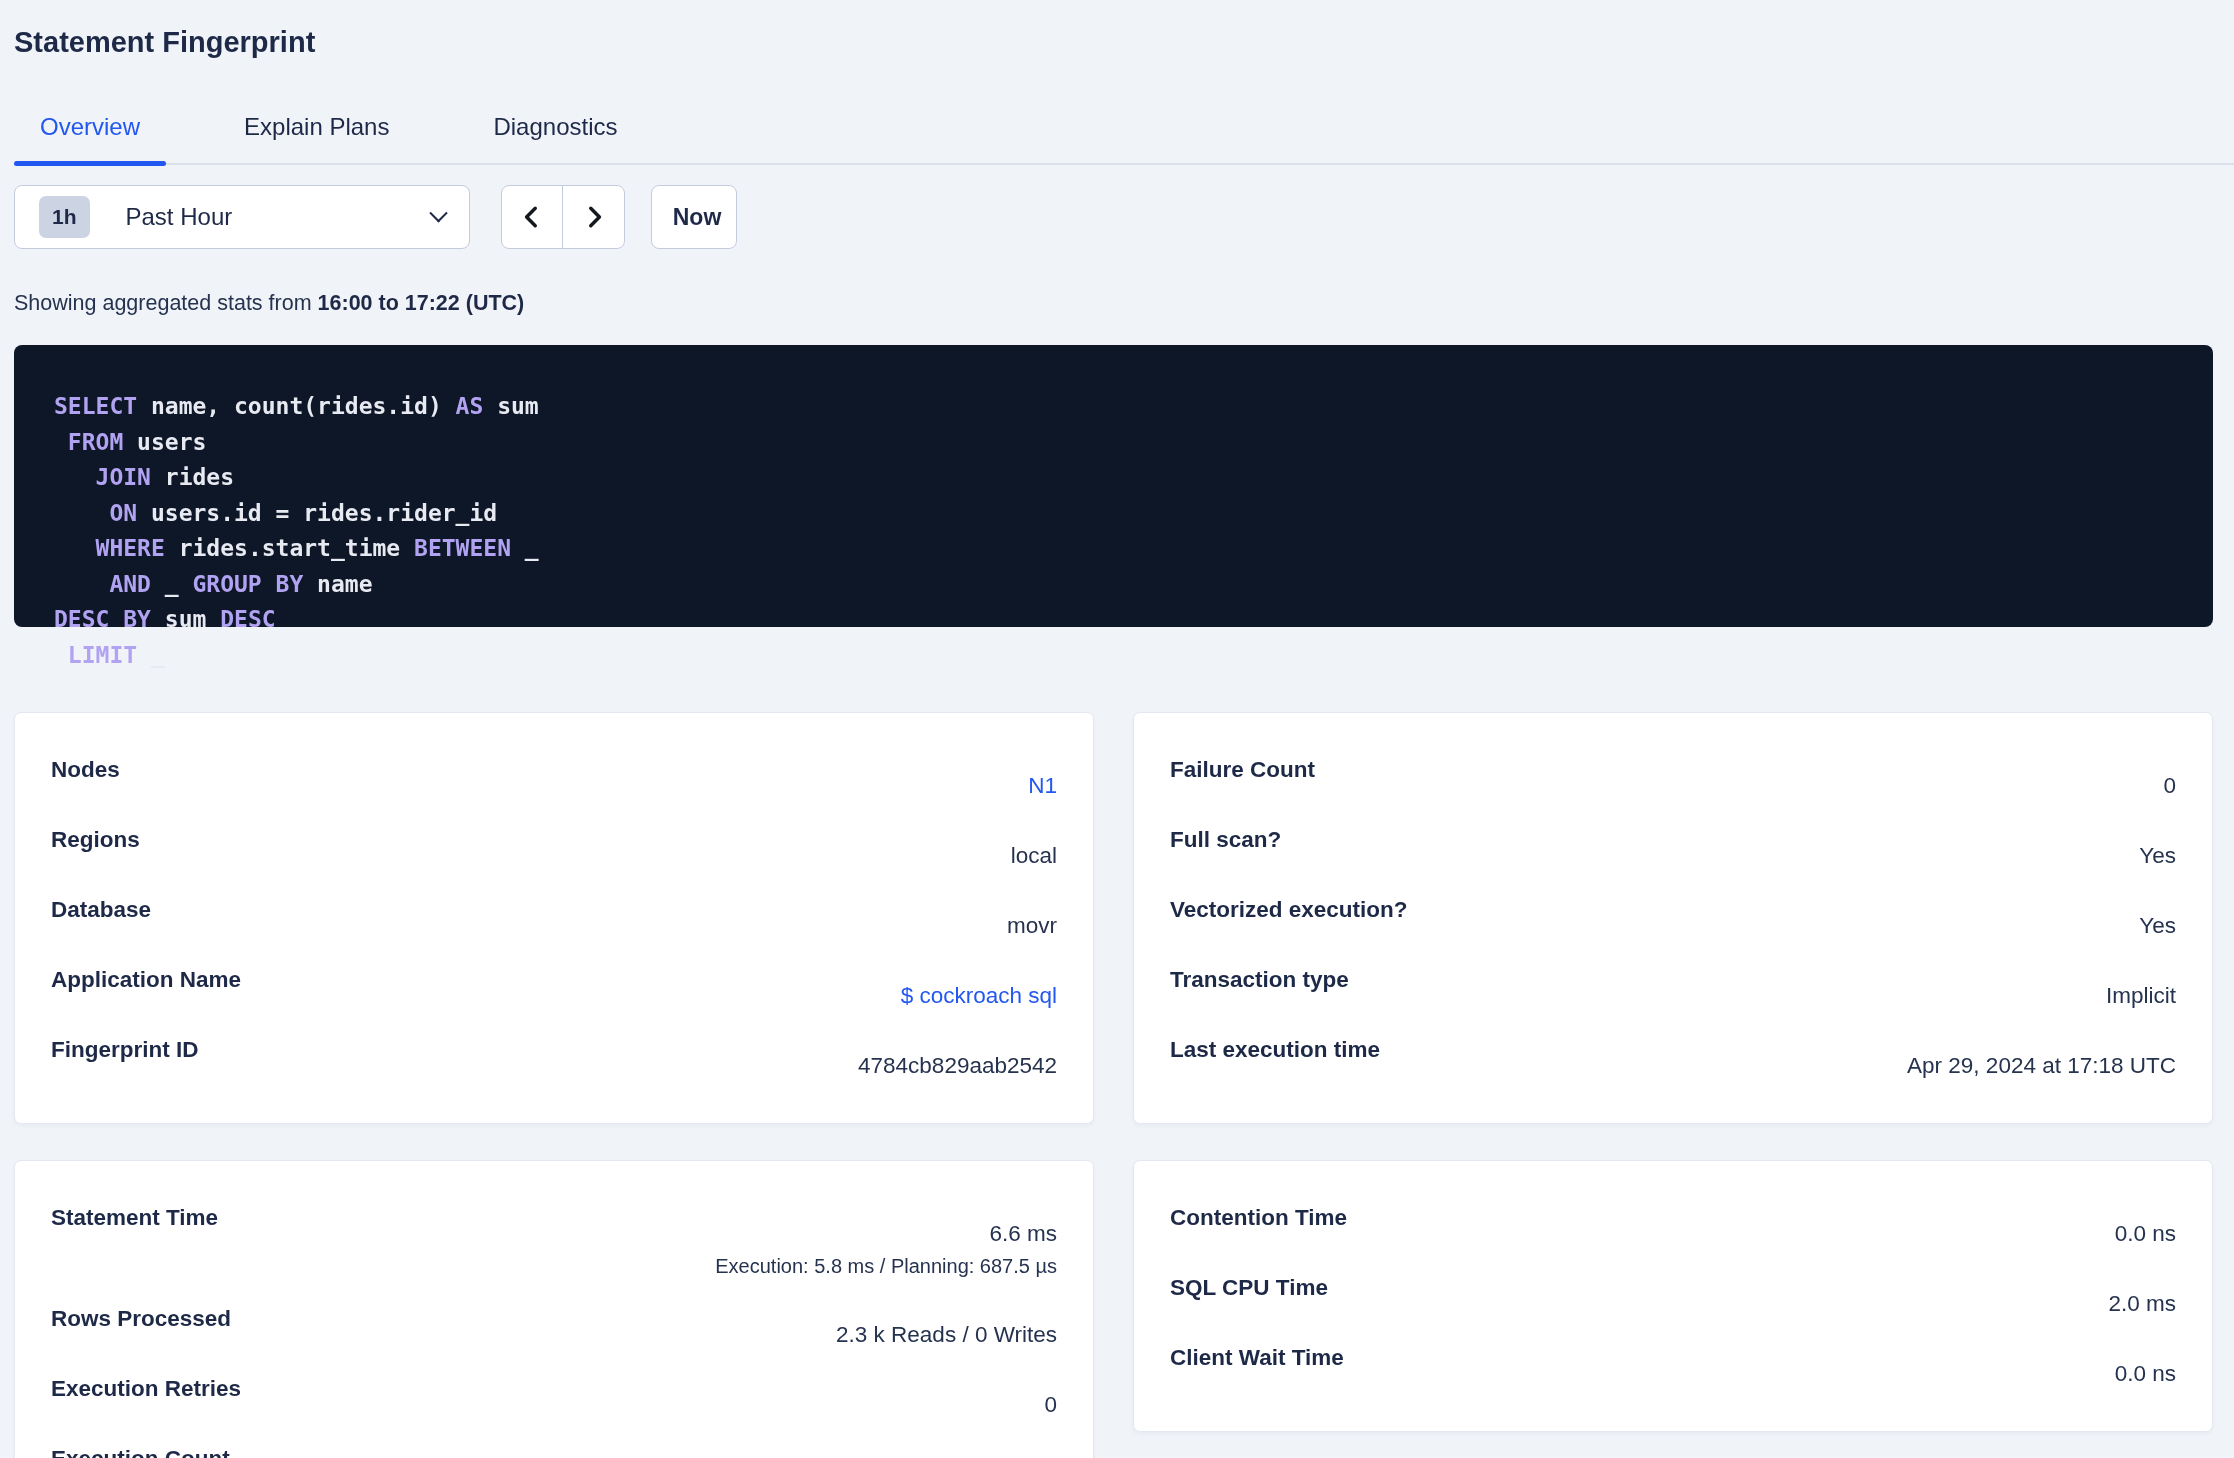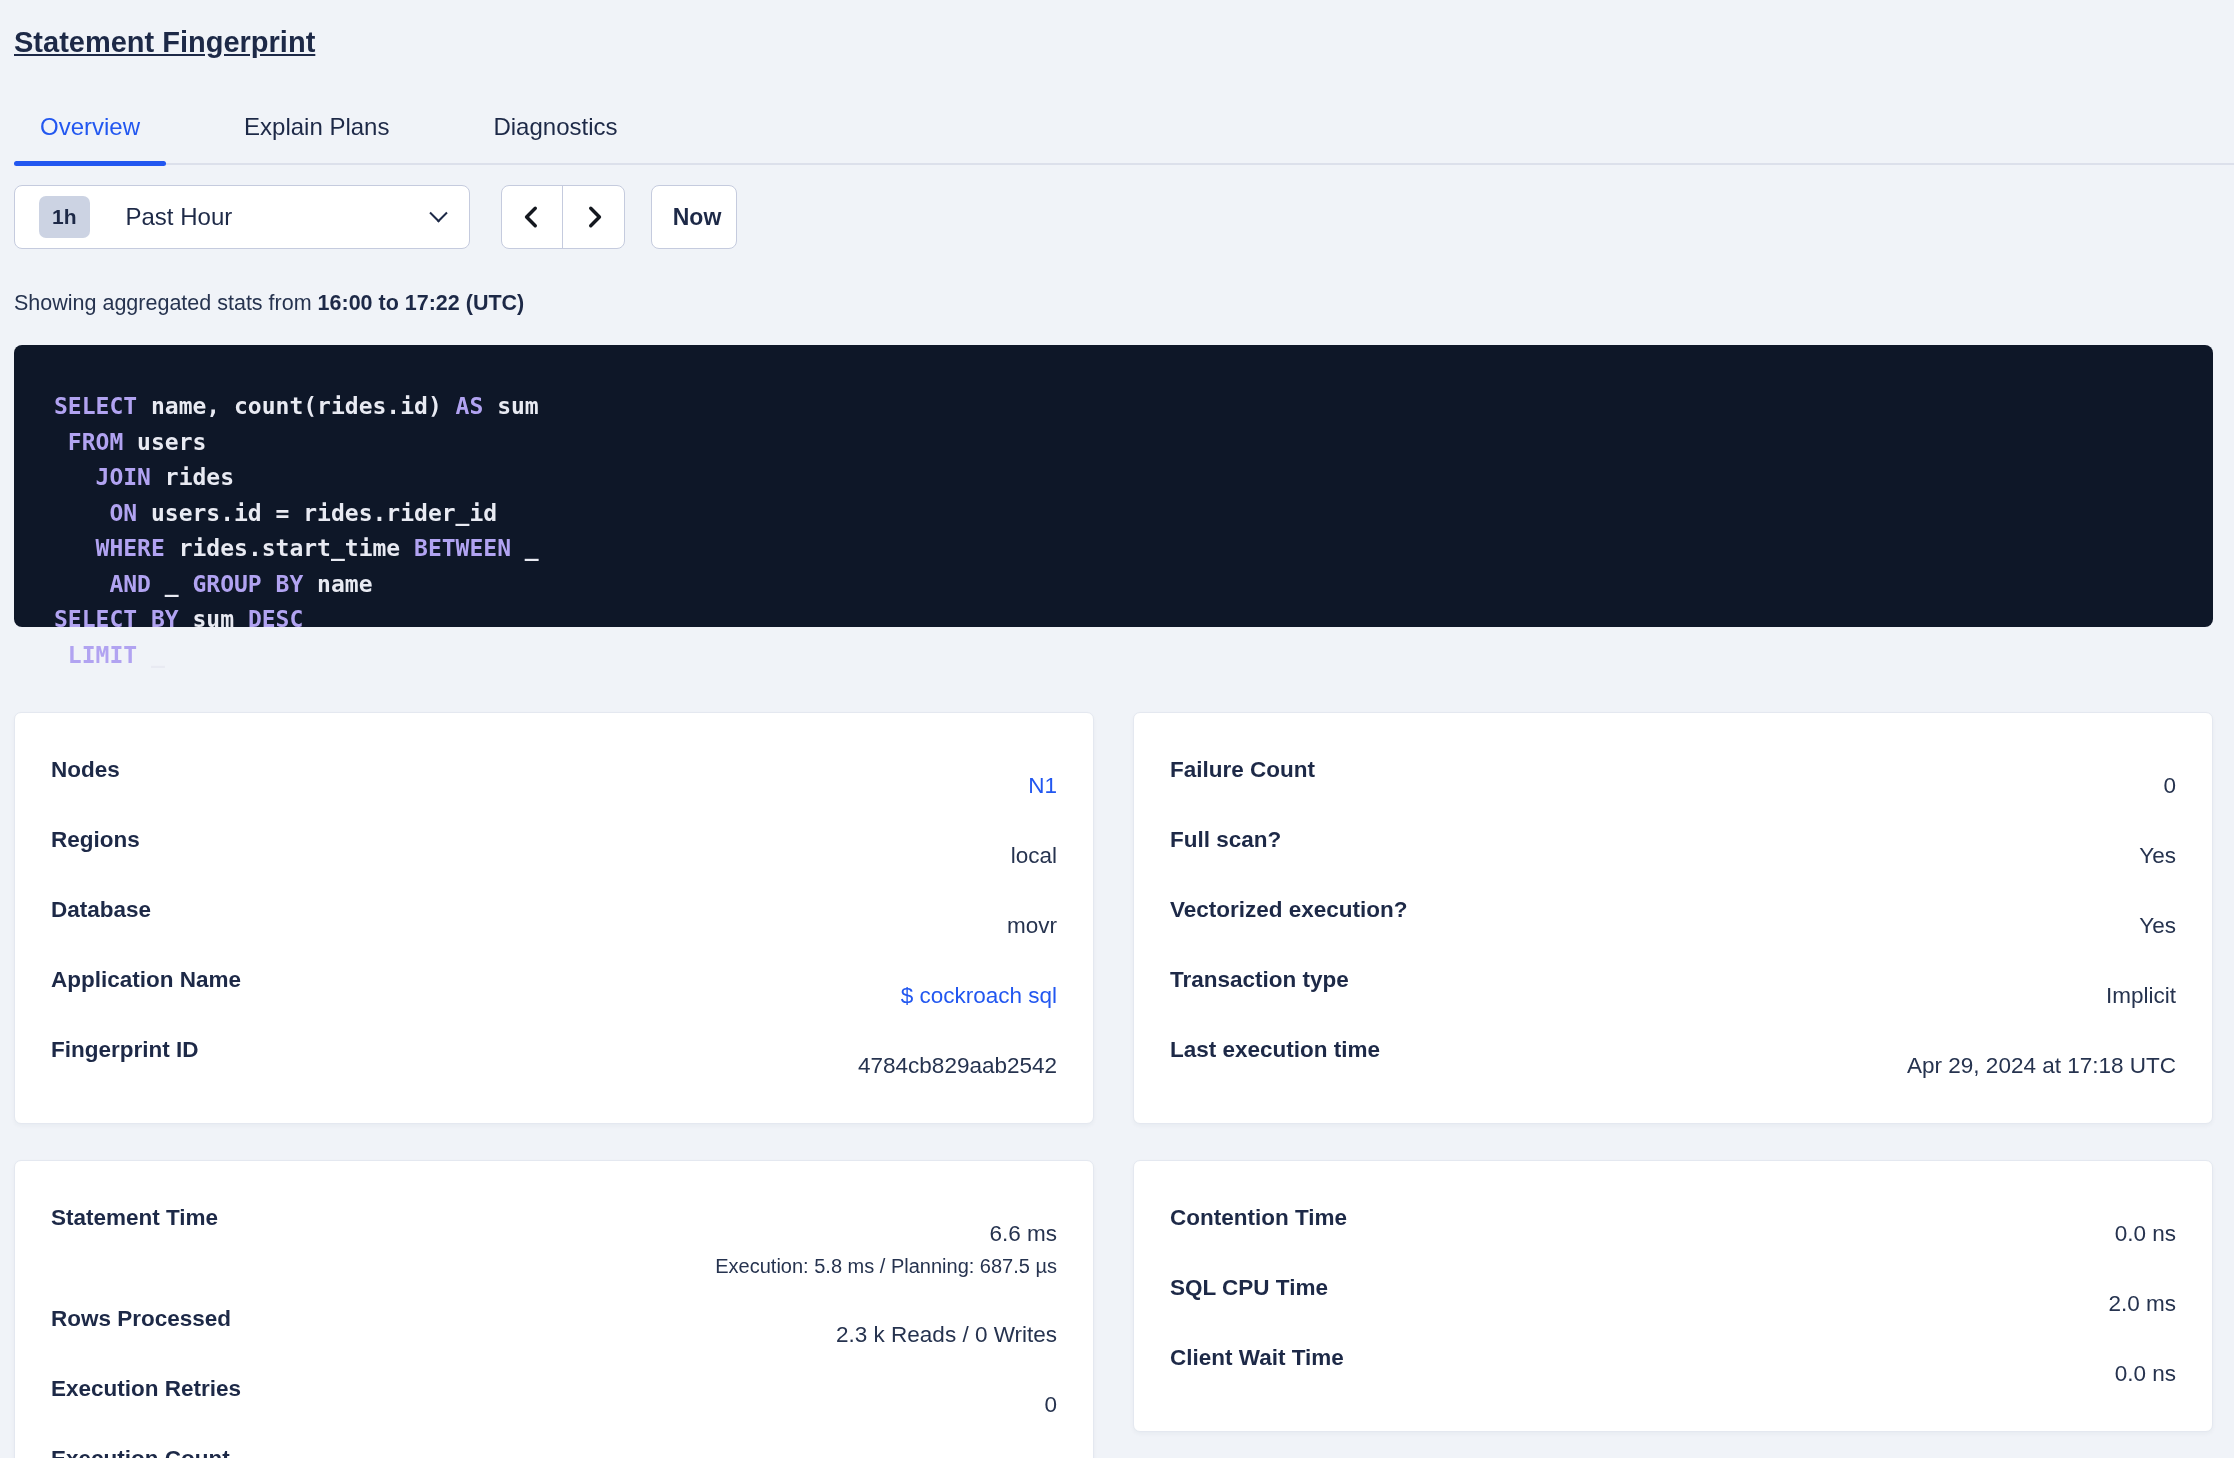--- a/index.html
+++ b/index.html
@@ -18,21 +18,21 @@
   *{box-sizing:border-box;}
   html,body{margin:0;padding:0;}
   body{
     width:2234px;height:1458px;overflow:hidden;
     background:var(--page-bg);
     font-family:"Liberation Sans",sans-serif;
     color:var(--heading);
   }
   .page{padding:24px 21px 0 14px;}
 
-  h1.page-title{margin:0;font-size:29px;line-height:36px;font-weight:700;color:var(--heading);text-decoration:underline;}
+  h1.page-title{margin:0;font-size:29px;line-height:36px;font-weight:700;color:var(--heading);}
 
   
   .tabs{display:flex;margin-top:52px;margin-right:-21px;border-bottom:2px solid var(--divider);}
   .tab{position:relative;margin-right:52px;padding:0 26px 21px;font-size:24px;line-height:30px;
        color:var(--heading);cursor:pointer;}
   .tab.active{color:var(--accent);}
   .tab.active::after{content:"";position:absolute;left:0;right:0;bottom:-3px;height:5px;
        background:var(--accent);border-radius:3px;}
 
   
@@ -122,21 +122,21 @@
 
   <p class="stats-line"><span>Showing aggregated stats from </span><b>16:00 to 17:22 (UTC)</b></p>
 
   <div class="sql-box">
     <div class="code-line"><span class="kw">SELECT</span><span class="pl"> name, count(rides.id) </span><span class="kw">AS</span><span class="pl"> sum</span></div>
     <div class="code-line"><span class="pl"> </span><span class="kw">FROM</span><span class="pl"> users</span></div>
     <div class="code-line"><span class="pl">   </span><span class="kw">JOIN</span><span class="pl"> rides</span></div>
     <div class="code-line"><span class="pl">    </span><span class="kw">ON</span><span class="pl"> users.id = rides.rider_id</span></div>
     <div class="code-line"><span class="pl">   </span><span class="kw">WHERE</span><span class="pl"> rides.start_time </span><span class="kw">BETWEEN</span><span class="pl"> _</span></div>
     <div class="code-line"><span class="pl">    </span><span class="kw">AND</span><span class="pl"> _ </span><span class="kw">GROUP BY</span><span class="pl"> name</span></div>
-    <div class="code-line"><span class="kw">SELECT BY</span><span class="pl"> sum </span><span class="kw">DESC</span></div>
+    <div class="code-line"><span class="kw">DESC BY</span><span class="pl"> sum </span><span class="kw">DESC</span></div>
     <div class="code-line"><span class="pl"> </span><span class="kw">LIMIT</span><span class="pl"> _</span></div>
   </div>
 
   <div class="cards-grid top">
     <div class="card">
       <div class="row">
         <span class="label">Nodes</span>
         <a class="value">N1</a>
       </div>
       <div class="row">

